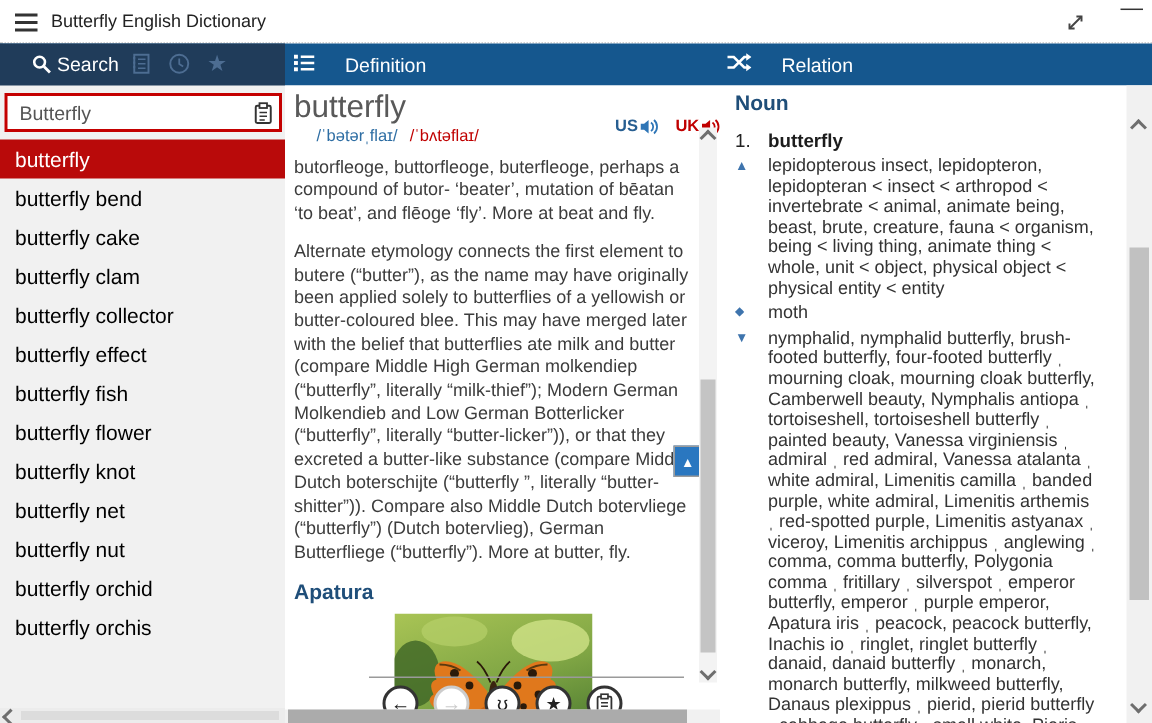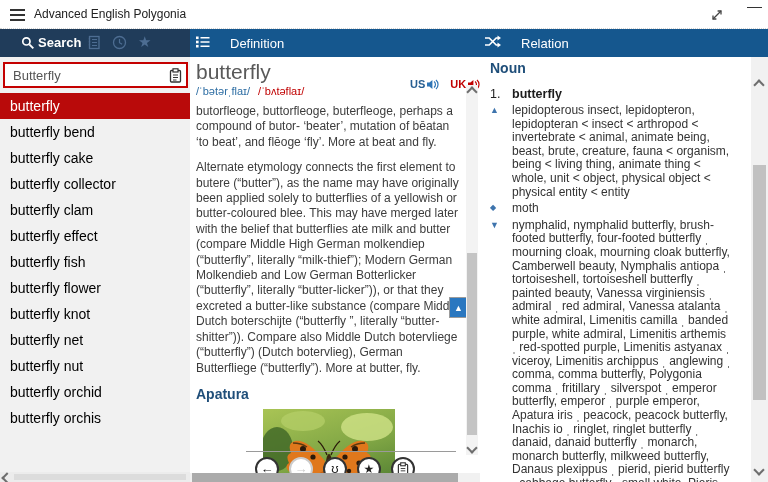--- a/index.html
+++ b/index.html
@@ -8,21 +8,21 @@
   
   .titlebar{position:absolute;left:0;top:0;width:768px;height:29px;background:#fff;
             border-bottom:1px dotted #d2d2d2;box-sizing:border-box;}
   .hamburger{position:absolute;left:10px;top:9px;width:15px;height:12px;cursor:pointer;}
   .hamburger i{display:block;height:2px;background:#333;margin-bottom:3px;}
   .app-title{position:absolute;left:34px;top:0;line-height:29px;font-size:12px;color:#222;}
   .resize-btn{position:absolute;right:44px;top:8px;width:14px;height:14px;cursor:pointer;}
   .minus-btn{position:absolute;right:6px;top:-3px;font-size:15px;color:#333;cursor:pointer;}
   
   .navbar{position:absolute;left:0;top:29px;width:768px;height:28px;background:#15578e;}
-  .nav-search{position:absolute;left:0;top:0;width:190px;height:38px;background:#203c5a;font-weight:bold;}
+  .nav-search{position:absolute;left:0;top:0;width:190px;height:38px;background:#203c5a;}
   .nav-search .mag{position:absolute;left:21px;top:7px;}
   .nav-search .lbl{position:absolute;left:38px;top:0;line-height:28px;font-size:13px;color:#fff;}
   .dimicon{position:absolute;top:6px;color:#4d6d92;}
   .dimicon.star{font-size:15px;top:4px;}
   .nav-item{position:absolute;top:0;height:28px;display:flex;align-items:center;gap:20px;
             color:#fff;font-size:13px;cursor:pointer;}
   .nav-def{left:196px;} .nav-rel{left:484px;}
   
   .sidebar{position:absolute;left:0;top:57px;width:190px;height:425px;background:#f1f1f1;}
   .search-box{position:absolute;left:3px;top:5px;width:181px;height:22px;background:#fff;
@@ -36,21 +36,21 @@
   .sug.selected{background:#b90a0a;color:#fff;}
   .side-hscroll{position:absolute;left:0;top:415px;width:190px;height:10px;background:#ececec;z-index:6;}
   .side-hthumb{position:absolute;left:14px;top:2px;width:172px;height:6px;background:#dcdcdc;}
   
   .middle{position:absolute;left:190px;top:57px;width:290px;height:425px;background:#fff;}
   .mcontent{position:absolute;left:6px;top:0;width:266px;}
   .headword{font-size:21px;font-weight:400;color:#595959;margin:3px 0 0;}
   .audio{position:absolute;left:220px;top:9px;display:flex;gap:11px;}
   .audio .abtn{display:flex;align-items:center;gap:2px;font-size:11px;font-weight:bold;cursor:pointer;margin-top:12px;}
   .audio .us{color:#275e91;} .audio .uk{color:#c00000;}
-  .pron{font-size:11px;margin:1px 0 7px;}
+  .pron{font-size:11px;margin:1px 15px 7px;}
   .pron .us-p{color:#2d6da3;} .pron .uk-p{color:#c00000;margin-left:5px;}
   .ety{font-size:12px;line-height:15.4px;color:#3c3c3c;margin:0 0 10px;}
   .gal-title{font-size:14px;color:#1f4e79;margin:4px 0 0;font-weight:bold;}
   .collapse-btn{position:absolute;left:259px;top:240px;width:19px;height:21px;background:#2a77c0;
                 border:1px solid #9b9b9b;color:#fff;font-size:9px;line-height:21px;text-align:center;
                 cursor:pointer;box-sizing:border-box;}
   figure{margin:7px auto 0;width:132px;}
   figure svg{display:block;}
   .mid-divider{position:absolute;left:56px;top:394px;width:210px;height:1px;background:#9a9a9a;}
   .toolrow{position:absolute;left:0;top:400px;width:290px;display:flex;justify-content:center;gap:10px;}
@@ -86,21 +86,21 @@
 <body>
 
 <div class="app">
 
   <div class="titlebar">
     <div class="hamburger">
         <i></i>
         <i></i>
         <i></i>
       </div>
-    <span class="app-title">Advanced English Polygonia</span>
+    <span class="app-title">Butterfly English Dictionary</span>
     <span class="resize-btn">
       <svg width="14" height="14" viewBox="0 0 14 14">
         <path d="M3 11 L11 3" stroke="#444" stroke-width="1.3" fill="none"></path>
         <path d="M7.6 3 H11 V6.4 M6.4 11 H3 V7.6" stroke="#444" stroke-width="1.3" fill="none"></path>
       </svg>
     </span>
     <span class="minus-btn">—</span>
   </div>
 
   <div class="navbar">
@@ -159,22 +159,22 @@
           <rect x="1.5" y="2.5" width="10" height="11.5" rx="1" stroke="#333" stroke-width="1.3" fill="none"></rect>
           <rect x="4" y="0.8" width="5" height="3.2" fill="#fff" stroke="#333" stroke-width="1.2"></rect>
           <path d="M4 7h5 M4 9.5h5 M4 12h3.5" stroke="#333" stroke-width="1"></path>
         </svg>
       </span>
     </div>
     <div class="suggestions">
       <div class="sug selected">butterfly</div>
       <div class="sug">butterfly bend</div>
       <div class="sug">butterfly cake</div>
+      <div class="sug">butterfly clam</div>
       <div class="sug">butterfly collector</div>
-      <div class="sug">butterfly clam</div>
       <div class="sug">butterfly effect</div>
       <div class="sug">butterfly fish</div>
       <div class="sug">butterfly flower</div>
       <div class="sug">butterfly knot</div>
       <div class="sug">butterfly net</div>
       <div class="sug">butterfly nut</div>
       <div class="sug">butterfly orchid</div>
       <div class="sug">butterfly orchis</div>
     </div>
     <div class="side-hscroll">

